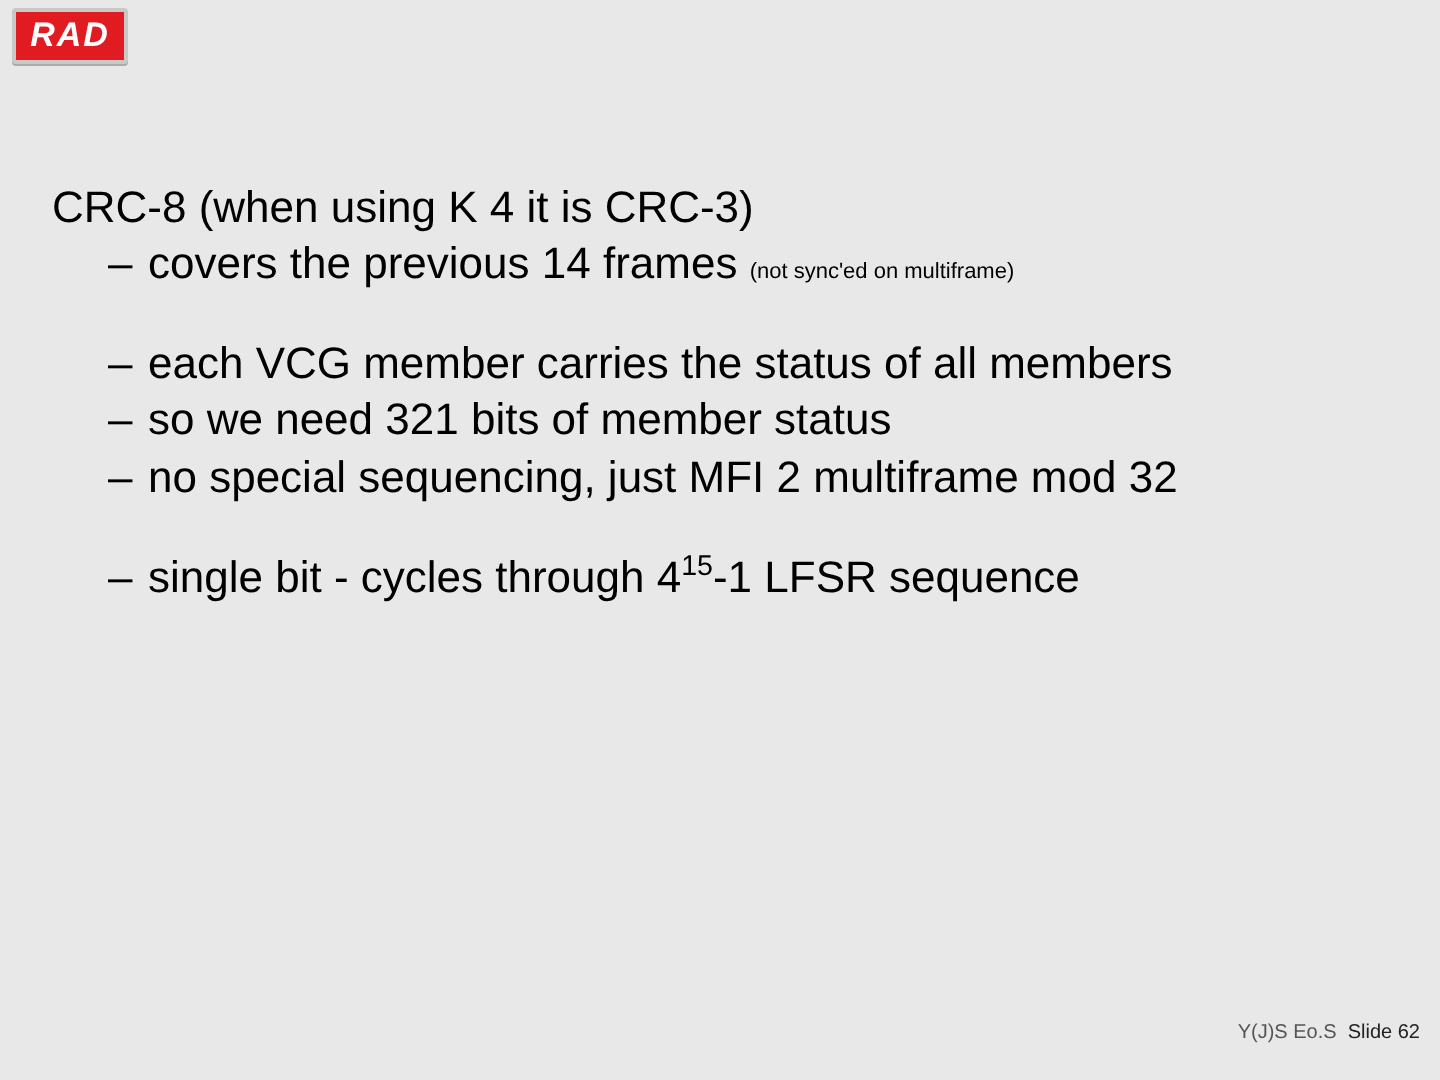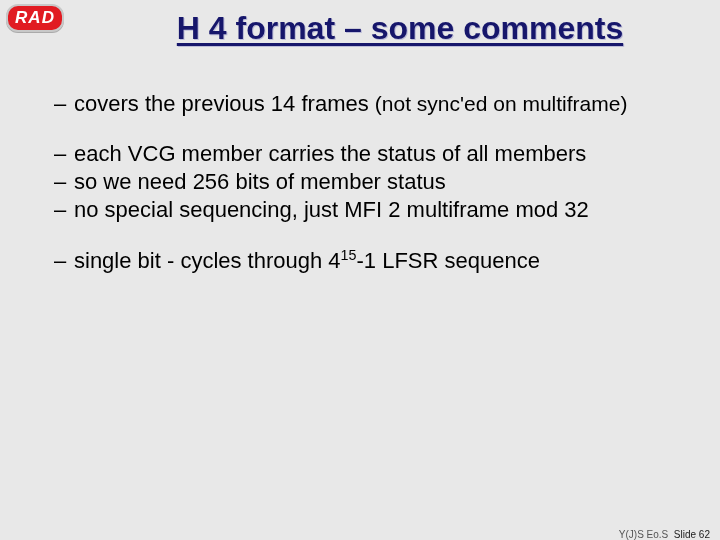--- a/index.html
+++ b/index.html
@@ -19,21 +19,21 @@
     box-sizing: border-box;
   }
   .logo {
     position: absolute;
     top: 4px;
     left: 6px;
     width: 54px;
     height: 24px;
     background: #e11b22;
     border: 2px solid #c8c8c8;
-    border-radius: 12px;
+    border-radius: 2px;
     color: #fff;
     font-weight: 900;
     font-size: 17px;
     letter-spacing: 1px;
     display: flex;
     align-items: center;
     justify-content: center;
     font-style: italic;
     box-shadow: 0 1px 0 #aaa;
   }
@@ -74,59 +74,59 @@
     padding-left: 48px;
     position: relative;
   }
   .bullet-list li::before {
     content: "–";
     position: absolute;
     left: 28px;
     top: 0;
   }
   .small {
-    font-size: 21px;
+    font-size: 11px;
   }
   sup {
     font-size: 0.65em;
     vertical-align: super;
     line-height: 0;
   }
   .footer {
     position: absolute;
-    bottom: 0;
+    bottom: 18px;
     right: 10px;
     font-size: 10px;
     color: #555;
   }
   .footer .slidenum {
     color: #222;
   }
 </style>
 </head>
 <body>
 
 <div class="slide">
 
   <div class="logo">RAD</div>
 
-  <div class="title">H 4 format – some comments</div>
 
   <div class="content">
 
     <div class="section">
+      <div class="sec-head">CRC-8 (when using K 4 it is CRC-3)</div>
       <ul class="bullet-list">
         <li><span>covers the previous 14 frames </span><span class="small">(not sync'ed on multiframe)</span></li>
       </ul>
     </div>
 
     <div class="section">
       <ul class="bullet-list">
         <li><span>each VCG member carries the status of all members</span></li>
-        <li><span>so we need 256 bits of member status</span></li>
+        <li><span>so we need 321 bits of member status</span></li>
         <li><span>no special sequencing, just MFI 2 multiframe mod 32</span></li>
       </ul>
     </div>
 
     <div class="section">
       <ul class="bullet-list">
         <li><span>single bit - cycles through 4</span><sup>15</sup><span>-1 LFSR sequence</span></li>
       </ul>
     </div>
 

